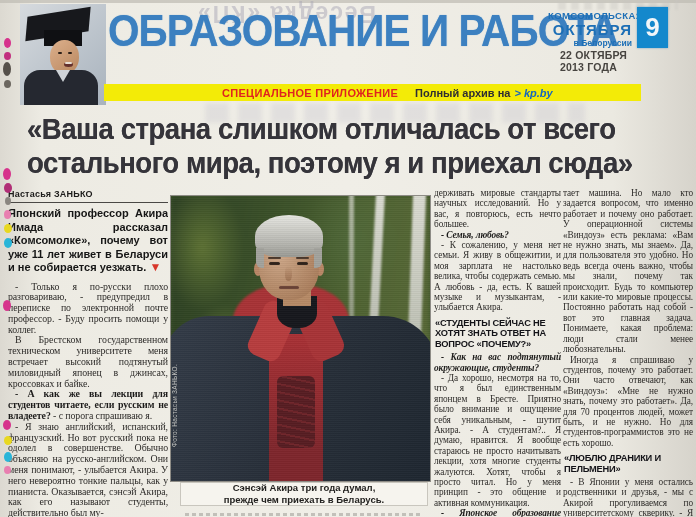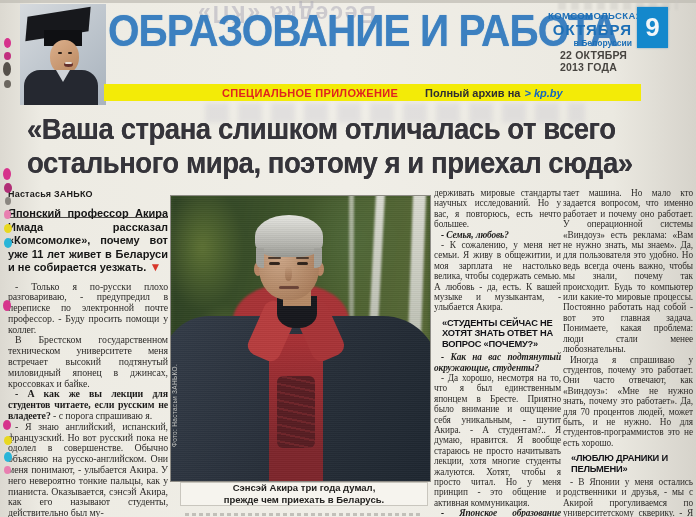--- a/index.html
+++ b/index.html
@@ -72,48 +72,48 @@
     color:#f2f6f9; font:bold 26px "Liberation Sans", sans-serif;
     display:flex; align-items:center; justify-content:center; box-shadow:0 0 2px #7aa6c4; }
   .issue-date { position:absolute; left:560px; top:49px;
     font:bold 10.5px/12px "Liberation Sans", sans-serif; color:#474440; letter-spacing:.2px; }
 
   
   .yellow-bar { position:absolute; left:104px; top:84px; width:537px; height:17px;
     background:#f3eb07; display:flex; align-items:center;
     font-family:"Liberation Sans", sans-serif; font-weight:bold; }
   .special-label { margin-left:118px; font-size:11px; color:#e0241f; letter-spacing:.3px; }
-  .archive-label { margin-left:27px; font-size:11px; color:#2f2d33; }
+  .archive-label { margin-left:17px; font-size:11px; color:#2f2d33; }
   .archive-site { color:#1566c0; font-style:italic; margin-left:4px; }
 
   
   .headline { position:absolute; left:27px; top:112px; width:670px;
     font-family:"Liberation Sans", sans-serif; font-weight:bold;
     font-size:29px; line-height:34px; color:#35343a; letter-spacing:-.5px;
     transform:scaleX(.95); transform-origin:left top; text-shadow:0 0 .5px #55545a; }
 
   
   .byline { position:absolute; left:8px; top:189px; width:160px;
     font:bold 9px "Liberation Sans", sans-serif; color:#1c1b1a;
-    padding-bottom:18px; border-bottom:1.5px solid #4a4845; letter-spacing:.2px; }
+    padding-bottom:3px; border-bottom:1.5px solid #4a4845; letter-spacing:.2px; }
   .col { overflow:hidden; text-align:justify; }
   .col1 { position:absolute; left:8px; top:207px; width:160px; height:310px; }
   .col3 { position:absolute; left:434px; top:188px; width:127px; height:329px; }
   .col4 { position:absolute; left:563px; top:188px; width:130px; height:329px; }
   .lead { font:bold 11px/13.5px "Liberation Sans", sans-serif; color:#161616;
     margin-bottom:7px; text-align:justify; }
   .tri { color:#d8372b; font-size:12px; font-style:normal; }
   .col1 p.blk { font-size:9.9px; line-height:10.8px; }
   .col3 p.blk, .col4 p.blk { font-size:9.3px; line-height:10.4px; }
   p.blk { text-indent:7px; letter-spacing:-.1px; }
   p.blk.no-indent { text-indent:0; }
   p.blk b { color:#1d1c1b; }
   p.blk-bold { font-weight:bold; color:#1d1c1b;font-style:italic; }
   p.blk-subhead { font:bold 10px/11.5px "Liberation Sans", sans-serif; color:#131318;
-    margin:5px 8px 3px; text-indent:0; text-align:left; letter-spacing:-.2px; }
+    margin:5px 1px 3px; text-indent:0; text-align:left; letter-spacing:-.2px; }
 
   
   .photo { position:absolute; left:171px; top:196px; width:259px; height:285px; overflow:hidden;
     background:#3c5228; box-shadow:0 0 0 1px #8e8c86; }
   .ph-layer { position:absolute; }
   .ph-bg { inset:0; width:100%; height:100%;
     background:
       radial-gradient(60px 90px at 12% 18%, rgba(122,143,62,.6), transparent 70%),
       radial-gradient(50px 70px at 20% 55%, rgba(146,164,76,.45), transparent 70%),
       radial-gradient(95px 120px at 88% 80%, rgba(198,180,62,.85), transparent 70%),

